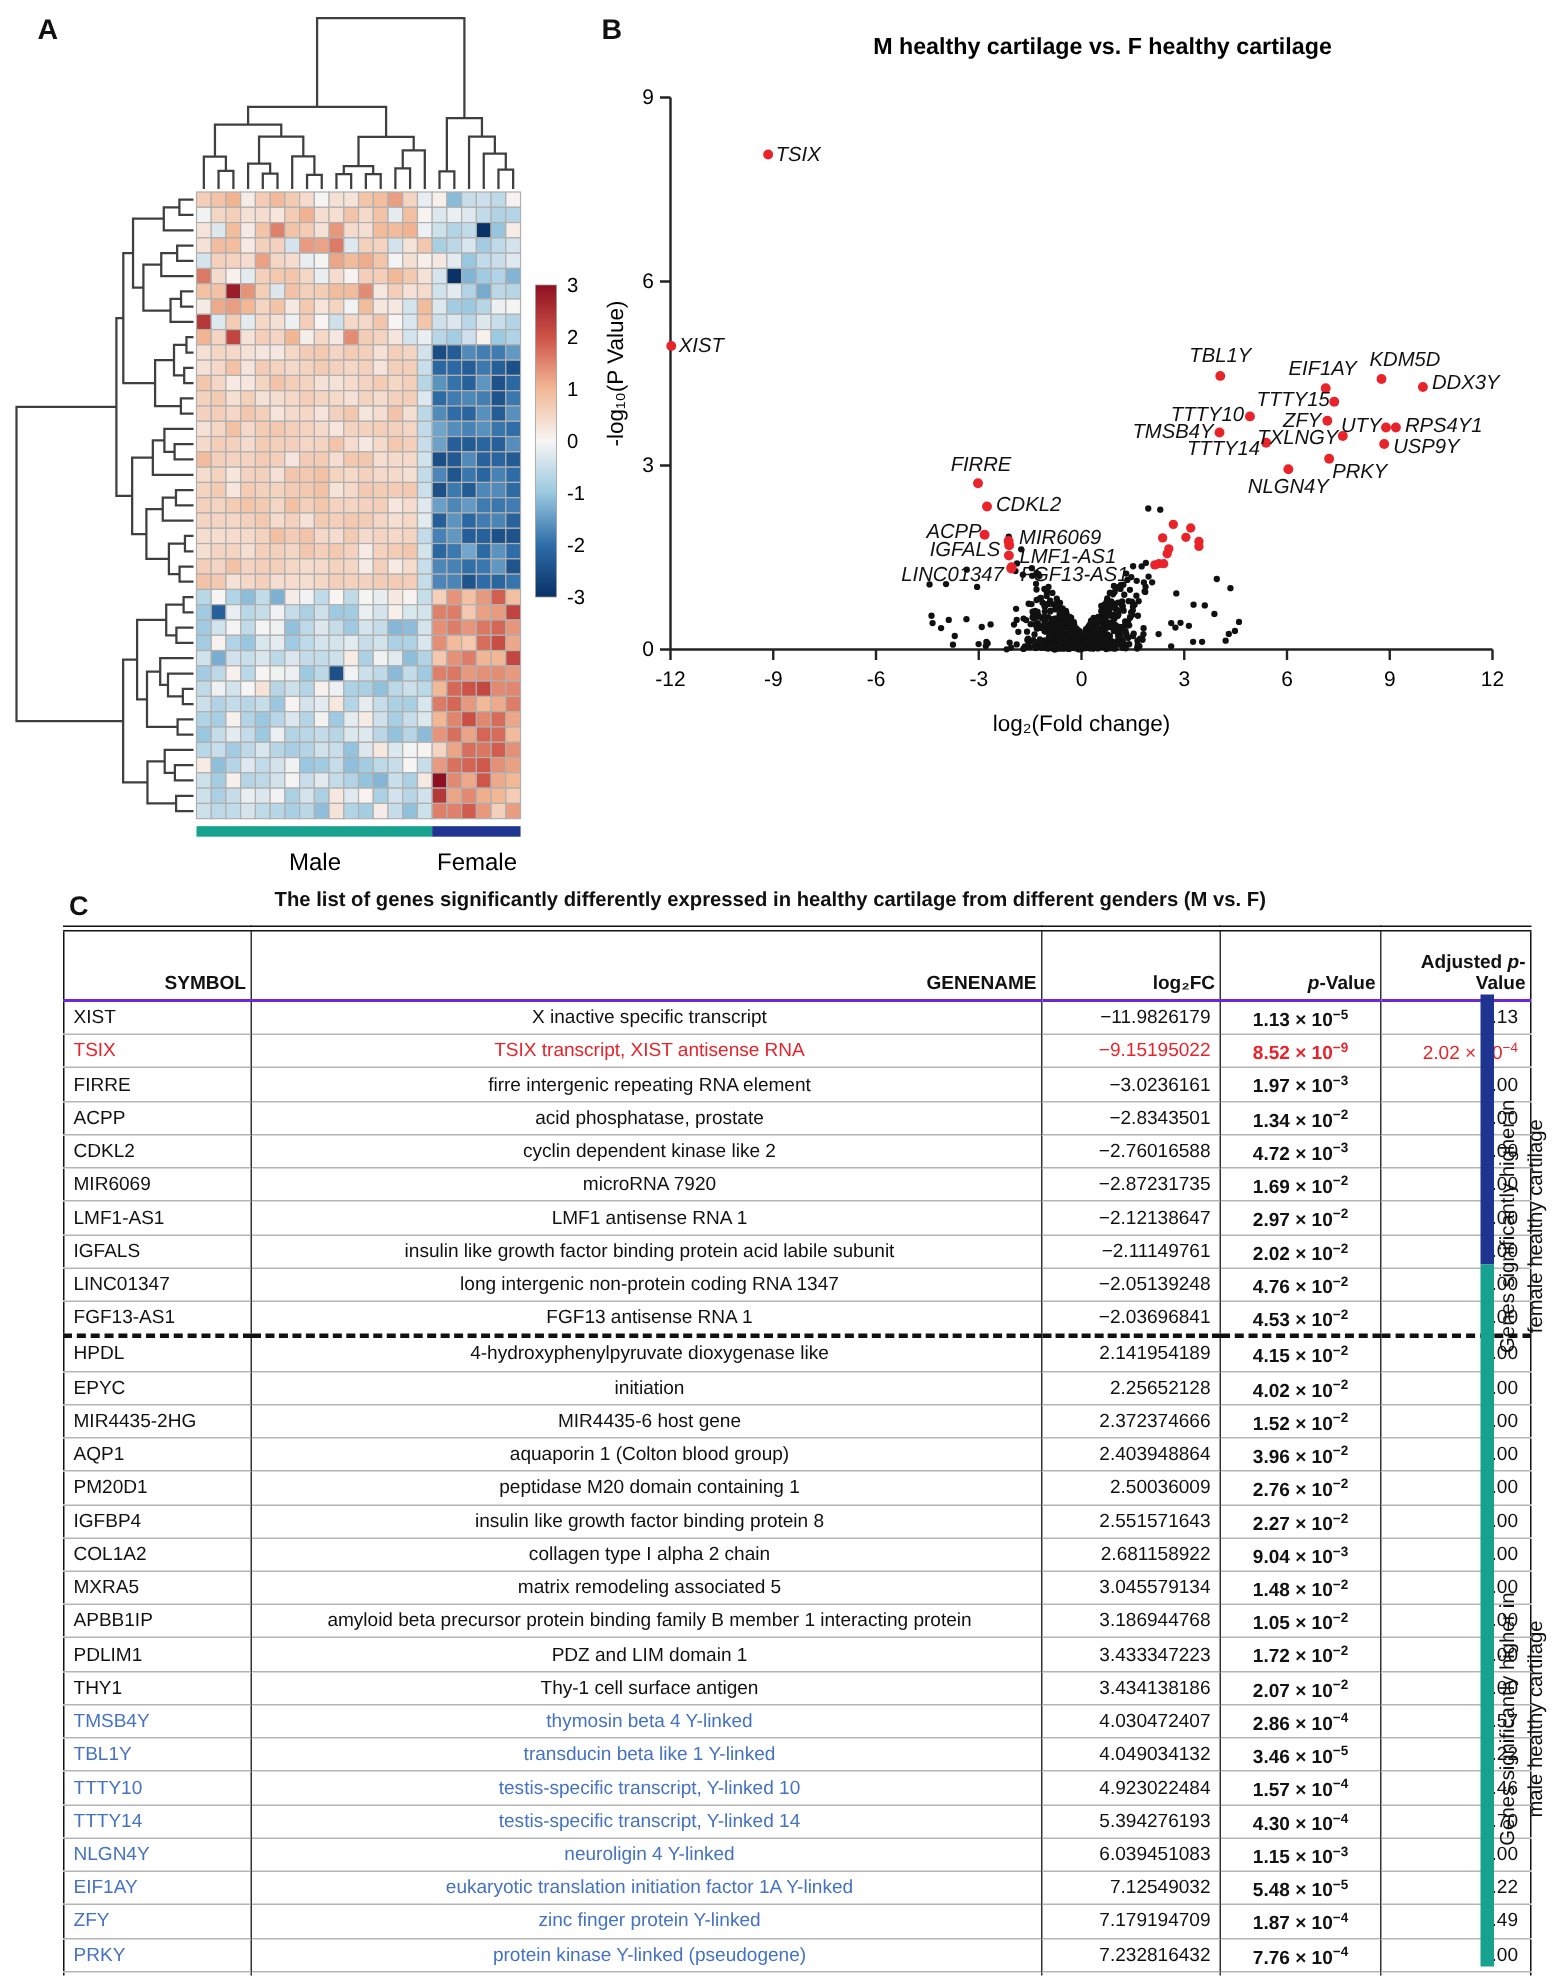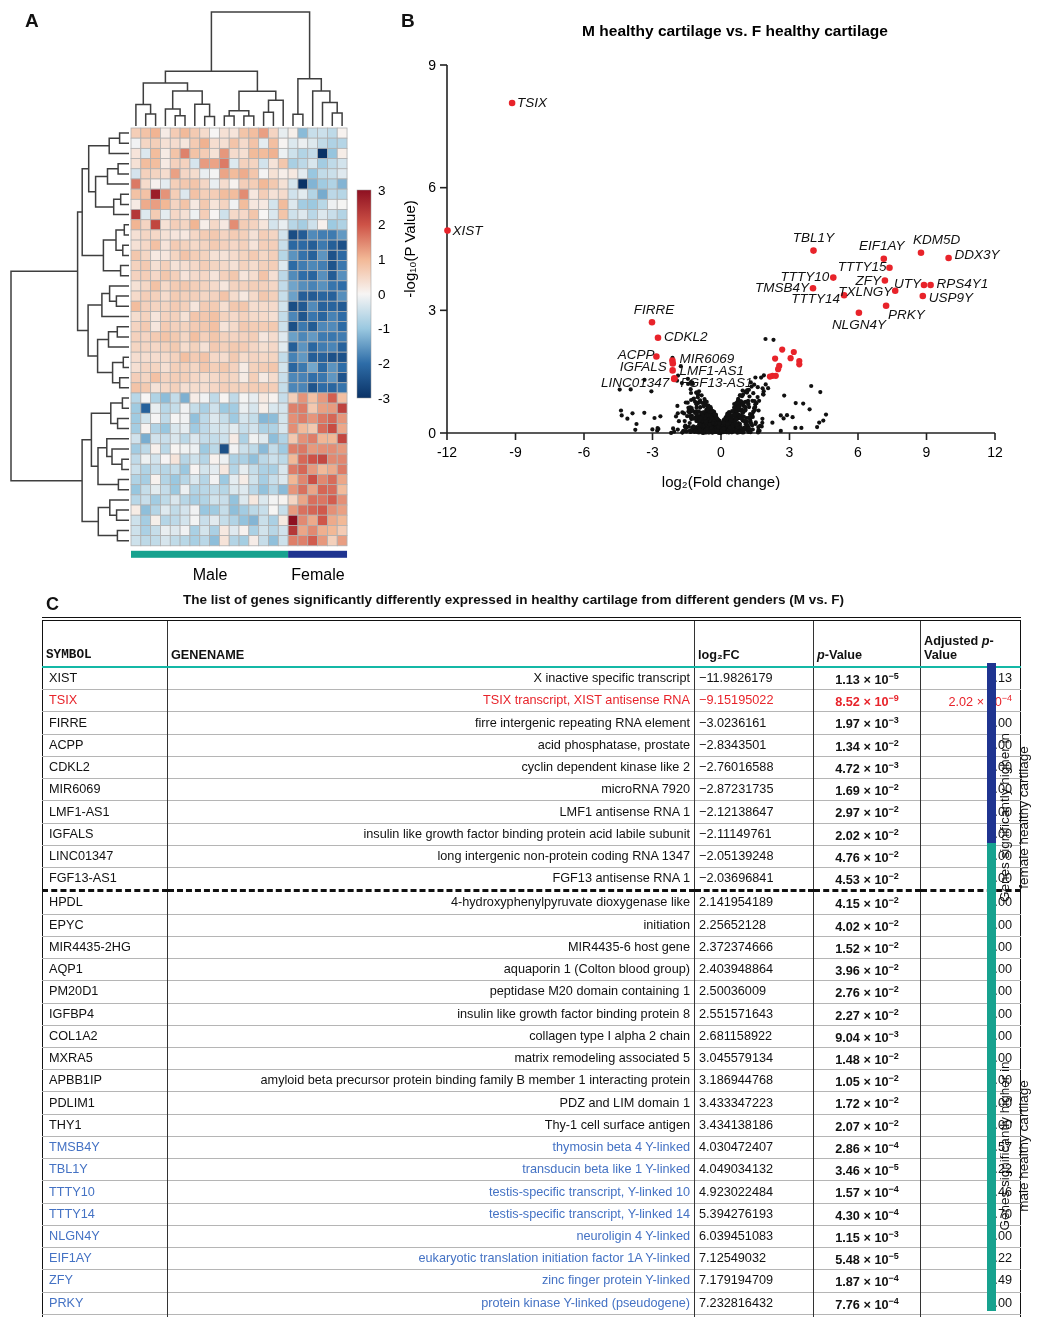--- a/index.html
+++ b/index.html
@@ -5,29 +5,29 @@
   html,body{margin:0;padding:0;background:#fff;}
   body{width:1037px;height:1317px;position:relative;overflow:hidden;
        font-family:"Liberation Sans","DejaVu Sans",sans-serif;color:#111;}
   .panel-label{position:absolute;font-weight:bold;font-size:19px;color:#111;}
   #panelA{position:absolute;left:0;top:0;width:400px;height:595px;}
   #panelB{position:absolute;left:395px;top:0;width:642px;height:520px;text-align:right;}
   #tableTitleWrap{position:absolute;left:42px;top:592px;width:943px;text-align:center;
        font-weight:bold;font-size:13.5px;}
   #geneTable{position:absolute;left:42px;top:617px;width:943px;border-collapse:collapse;
        table-layout:fixed;font-size:12.7px;border:1.5px solid #111;border-top:4px double #111;}
-  #geneTable th{font-weight:bold;vertical-align:bottom;text-align:left;padding:2px 3px 3px 3px;
-       border-left:1px solid #333;border-bottom:2px solid #14b8a6;height:40px;font-size:12.7px;line-height:1.15;}
+  #geneTable th{font-weight:bold;vertical-align:bottom;text-align:right;padding:2px 3px 3px 3px;
+       border-left:1px solid #333;border-bottom:2px solid #6d28d9;height:40px;font-size:12.7px;line-height:1.15;}
   #geneTable td{height:18px;padding:0 4px;border-left:1px solid #333;border-top:1px solid #b5b5b5;
        white-space:nowrap;overflow:hidden;line-height:17px;}
   #geneTable th:first-child,#geneTable td:first-child{border-left:none;}
   #geneTable tr.dashed-after td{border-bottom:3px dashed #111;}
   #geneTable td.c-sym{text-align:left;padding-left:6px;}
-  #geneTable td.c-name{text-align:right;padding-left:8px;}
-  #geneTable td.c-fc{text-align:left;padding-right:6px;}
+  #geneTable td.c-name{text-align:center;padding-left:8px;}
+  #geneTable td.c-fc{text-align:right;padding-right:6px;}
   #geneTable td.c-p{text-align:center;font-weight:bold;}
   #geneTable td.c-adj{text-align:right;padding-right:8px;}
   #geneTable sup{font-size:9px;}
   tr.row-red td{color:#E8232A;}
   tr.row-blue td.c-sym, tr.row-blue td.c-name{color:#4472C4;}
   .side-bar{position:absolute;width:9px;left:987px;}
   .rot-label-anchor{position:absolute;left:995px;width:0;height:0;}
   .rot-label{position:absolute;transform-origin:0 0;transform:rotate(-90deg);
        text-align:center;font-size:13.5px;line-height:19px;height:42px;color:#111;}
 </style>
@@ -1933,21 +1933,21 @@
     <text x="20" y="249" text-anchor="middle" font-size="15" transform="rotate(-90 20 249)">-log₁₀(P Value)</text>
   </svg>
 </div>
 
 <div class="panel-label" style="left:46px;top:594px;font-size:18px;">C</div>
 <div id="tableTitleWrap">The list of genes significantly differently expressed in healthy cartilage from different genders (M vs. F)</div>
 
 <table id="geneTable">
   <thead>
     <tr id="headRow">
-        <th style="width: 118px; font-family: Liberation Mono, monospace;">SYMBOL</th>
+        <th style="width: 118px;">SYMBOL</th>
         <th style="width: 520px;">GENENAME</th>
         <th style="width: 112px;">log₂FC</th>
         <th style="width: 100px;"><i>p</i>-Value</th>
         <th style="width: 93px;">Adjusted <i>p</i>-Value</th>
       </tr>
   </thead>
   <tbody id="tableBody">
       <tr>
         <td class="c-sym">XIST</td>
         <td class="c-name">X inactive specific transcript</td>

